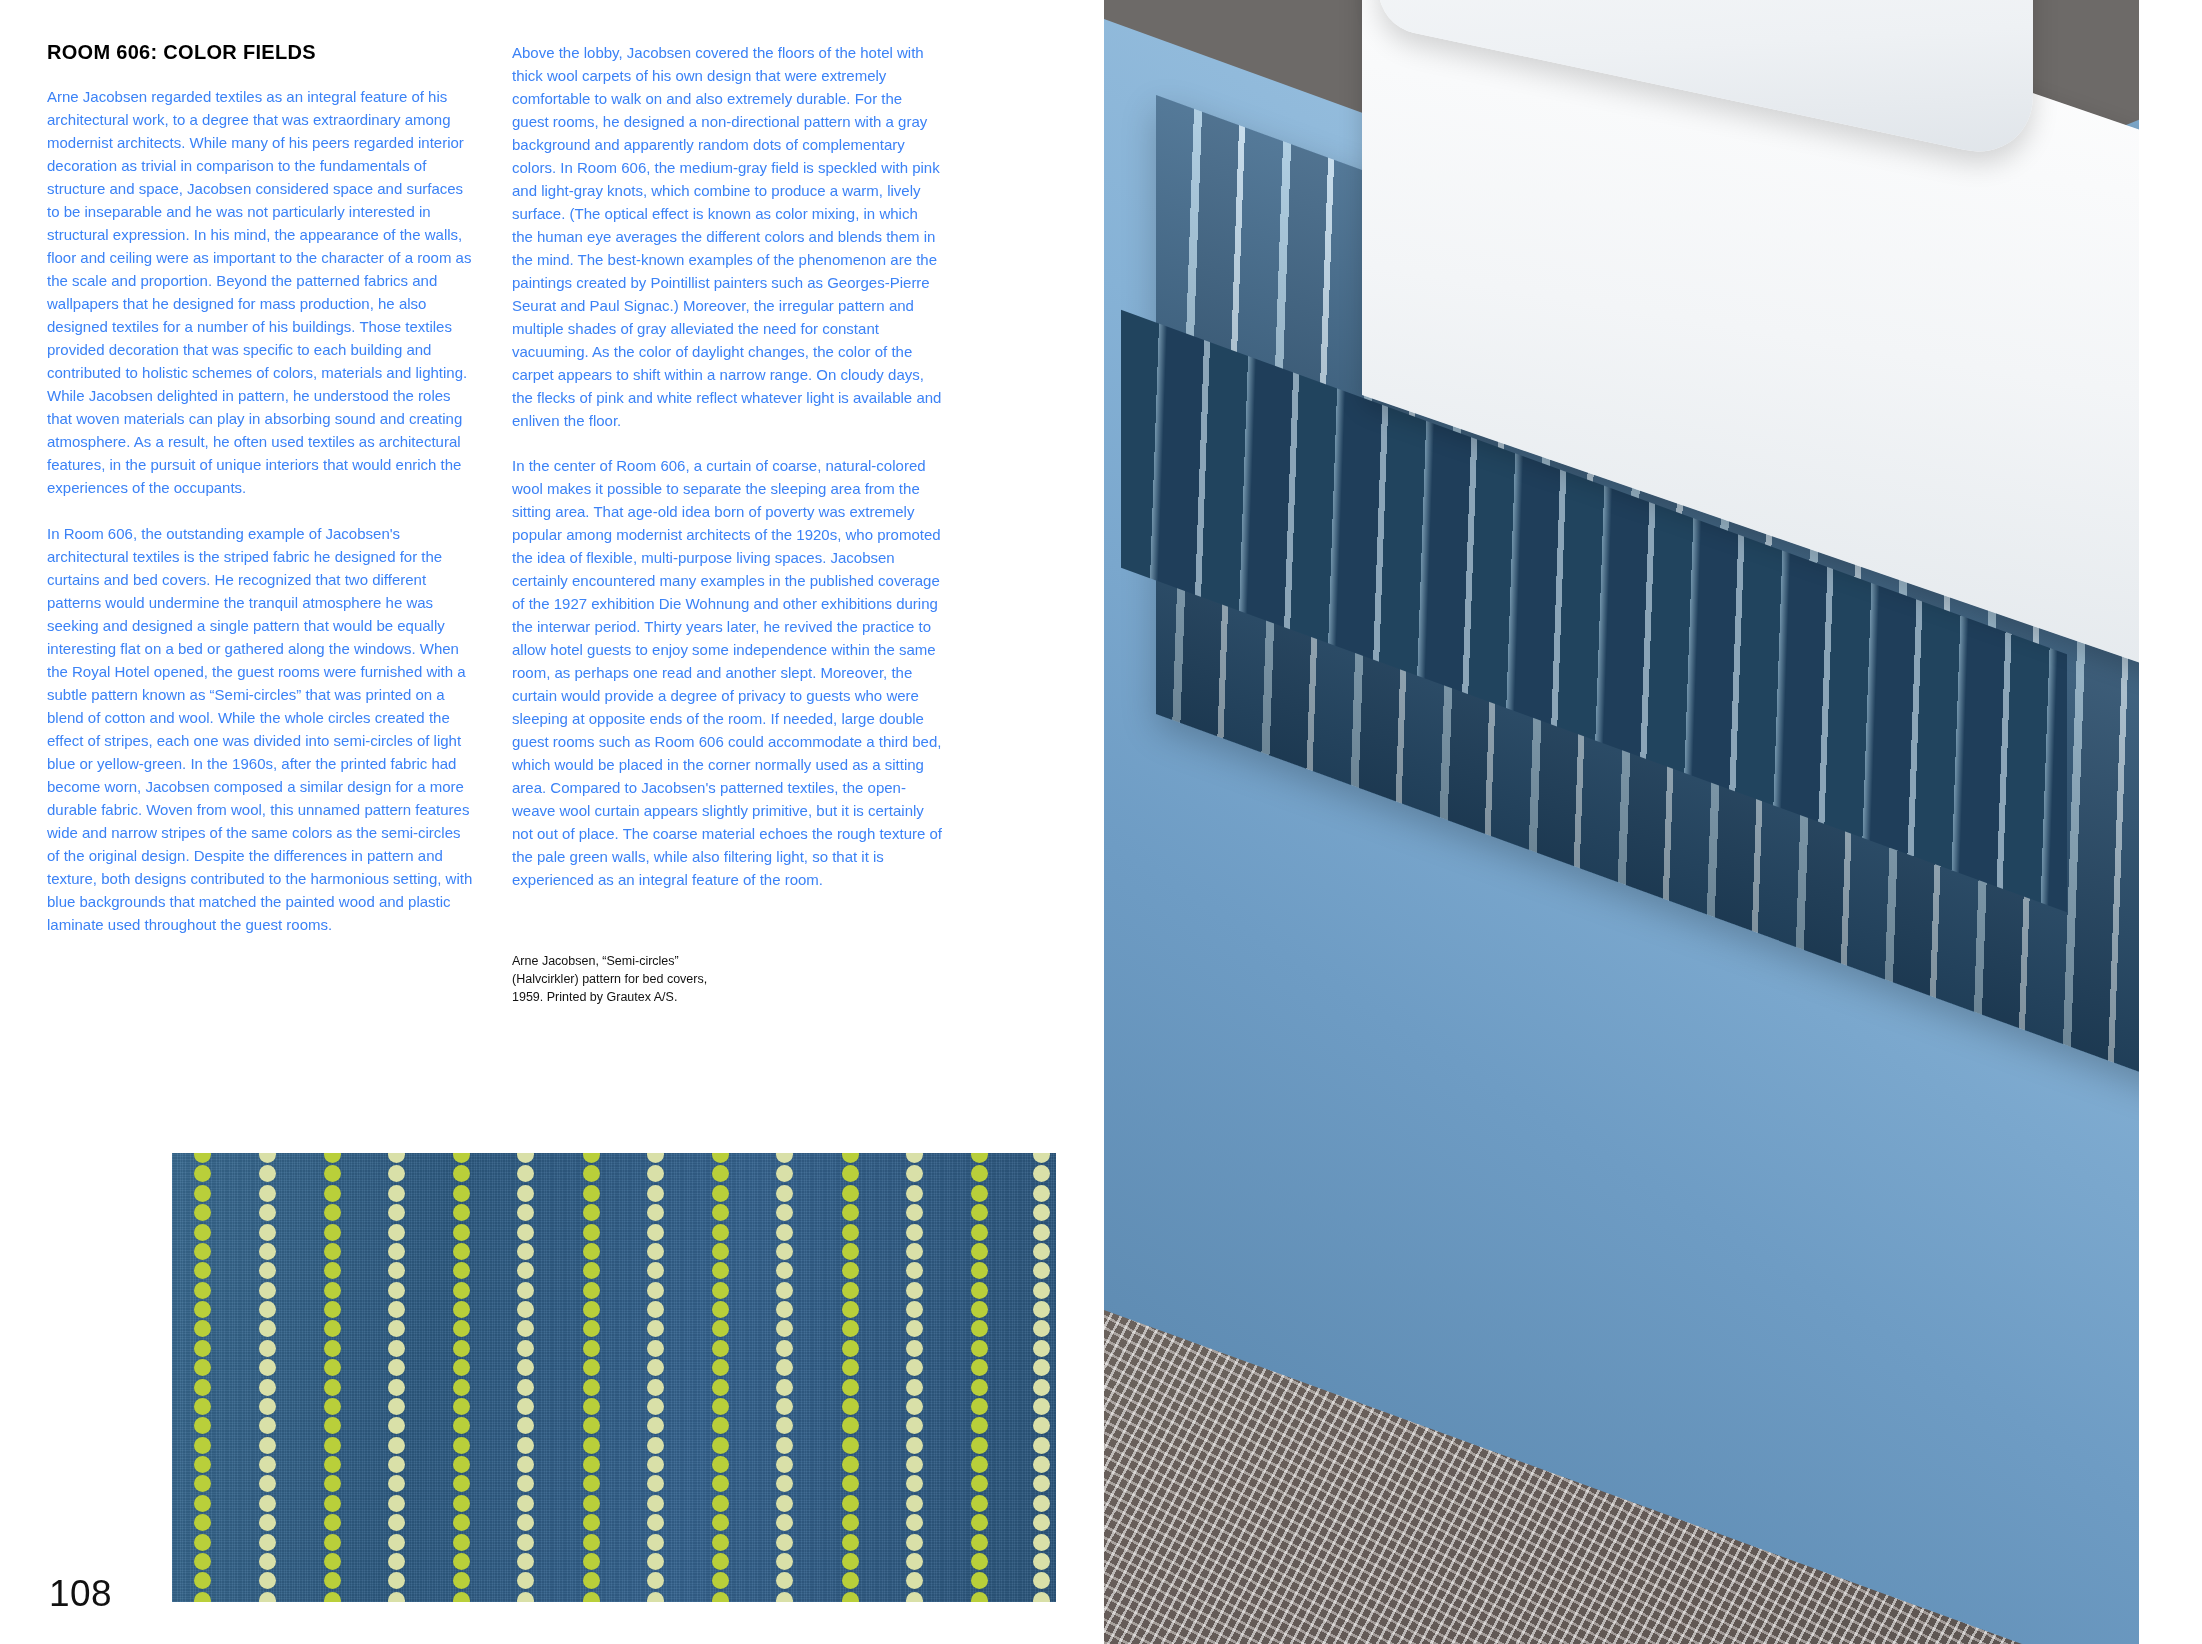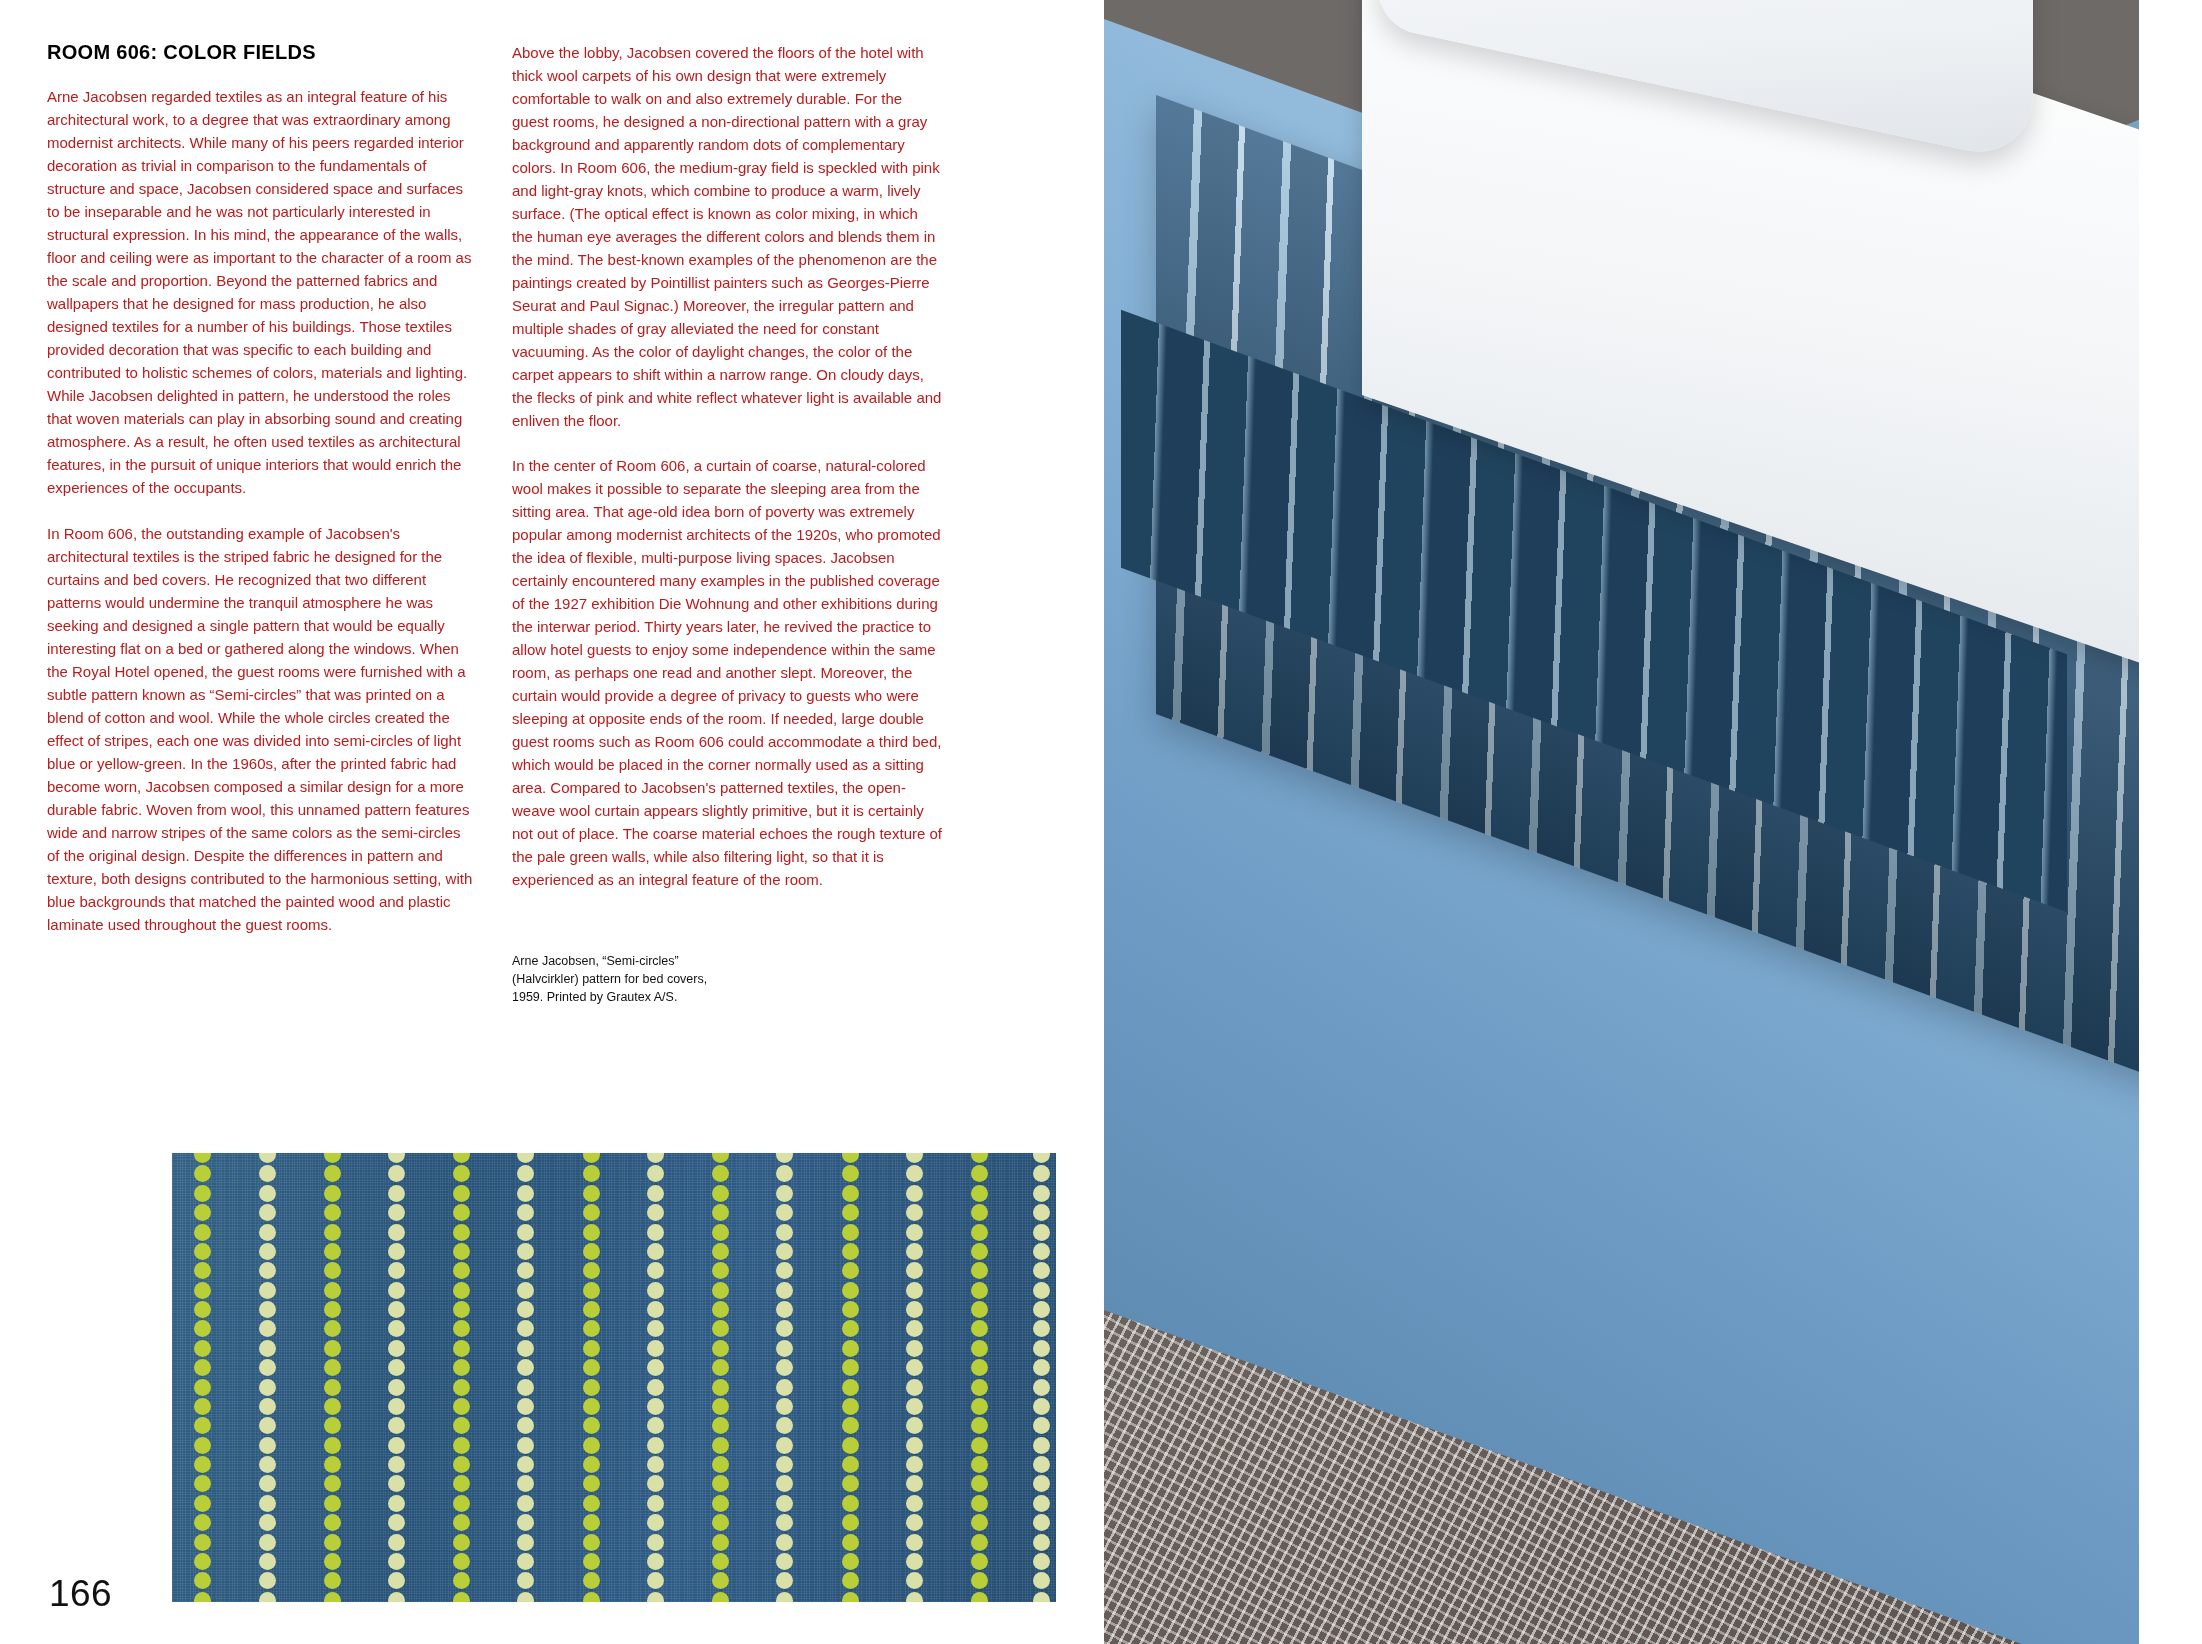--- a/index.html
+++ b/index.html
@@ -44,21 +44,21 @@
     font-size: 20px;
     font-weight: bold;
     letter-spacing: 0.3px;
     color: #000;
     margin: 0 0 22.4px 0;
     line-height: 1.1;
   }
   p.body {
     font-size: 15px;
     line-height: 23px;
-    color: #b91c1c;
+    color: #3b82f6;
     margin: 0 0 22.4px 0;
     text-align: left;
     hyphens: manual;
   }
   p.body:last-child { margin-bottom: 0; }
   .caption {
     font-size: 12.5px;
     line-height: 18px;
     color: #111;
     margin: 0;
@@ -621,21 +621,21 @@
           <div class="dot"></div>
           <div class="dot"></div>
           <div class="dot"></div>
           <div class="dot"></div>
           <div class="dot"></div>
           <div class="dot"></div>
           <div class="dot"></div>
         </div>
     </div>
 
-    <div class="page-number">166</div>
+    <div class="page-number">108</div>
   </div>
 
   <div class="photo-page">
     <div class="carpet speck"></div>
     <div class="blue-wall-right"></div>
     <div class="wood-panel"></div>
     <div class="blue-skirt"></div>
     <div class="bed-base"></div>
     <div class="striped-cover">
       <div class="shade"></div>

